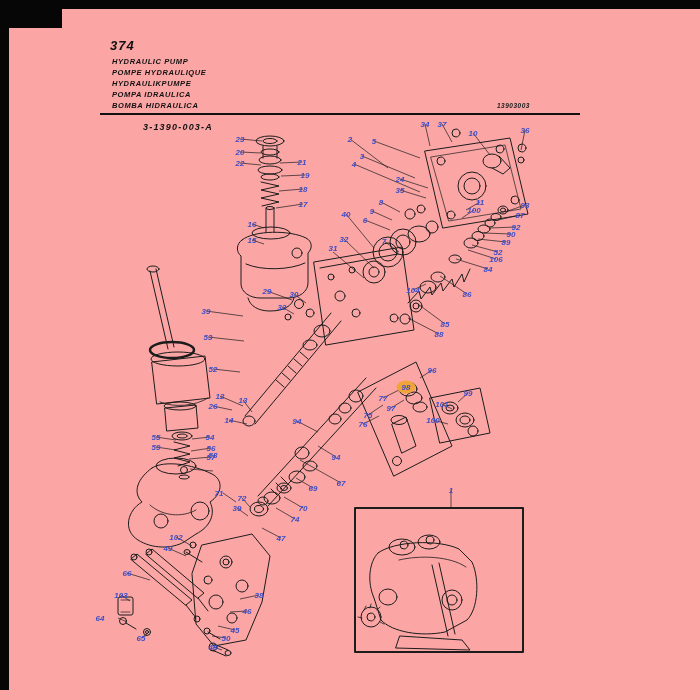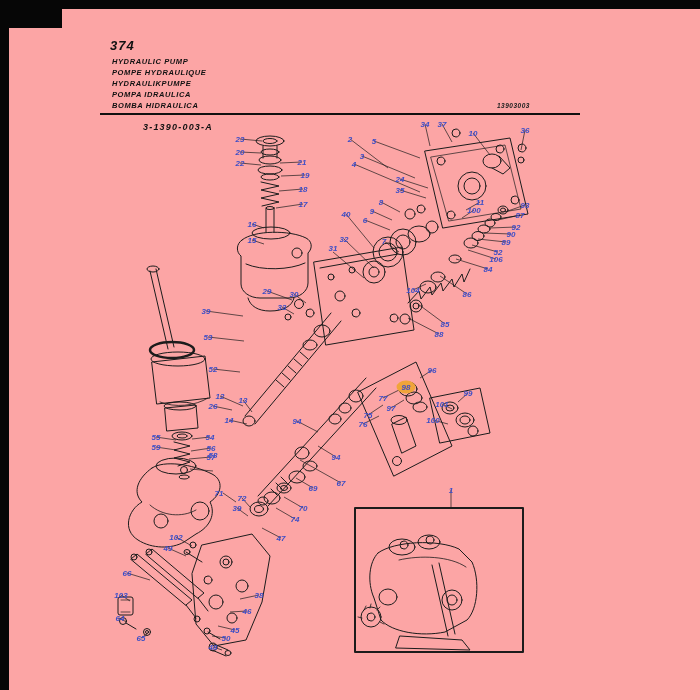--- a/index.html
+++ b/index.html
@@ -421,21 +421,21 @@
       <div class="callout" style="left: 303px; top: 508px; color: rgb(61, 78, 199);">70</div>
       <div class="callout" style="left: 295px; top: 519px; color: rgb(61, 78, 199);">74</div>
       <div class="callout" style="left: 219px; top: 493px; color: rgb(61, 78, 199);">71</div>
       <div class="callout" style="left: 242px; top: 498px; color: rgb(61, 78, 199);">72</div>
       <div class="callout" style="left: 237px; top: 508px; color: rgb(61, 78, 199);">39</div>
       <div class="callout" style="left: 281px; top: 538px; color: rgb(61, 78, 199);">47</div>
       <div class="callout" style="left: 176px; top: 537px; color: rgb(61, 78, 199);">102</div>
       <div class="callout" style="left: 168px; top: 548px; color: rgb(61, 78, 199);">49</div>
       <div class="callout" style="left: 127px; top: 573px; color: rgb(61, 78, 199);">66</div>
       <div class="callout" style="left: 121px; top: 595px; color: rgb(61, 78, 199);">103</div>
-      <div class="callout" style="left: 120px; top: 618px; color: rgb(61, 78, 199);">64</div>
+      <div class="callout" style="left: 100px; top: 618px; color: rgb(61, 78, 199);">64</div>
       <div class="callout" style="left: 141px; top: 638px; color: rgb(61, 78, 199);">65</div>
       <div class="callout" style="left: 259px; top: 595px; color: rgb(61, 78, 199);">38</div>
       <div class="callout" style="left: 247px; top: 611px; color: rgb(61, 78, 199);">46</div>
       <div class="callout" style="left: 235px; top: 630px; color: rgb(61, 78, 199);">45</div>
       <div class="callout" style="left: 226px; top: 638px; color: rgb(61, 78, 199);">50</div>
       <div class="callout" style="left: 213px; top: 647px; color: rgb(61, 78, 199);">48</div>
       <div class="callout" style="left: 451px; top: 490px; color: rgb(61, 78, 199);">1</div>
     </div>
 </div>
 

